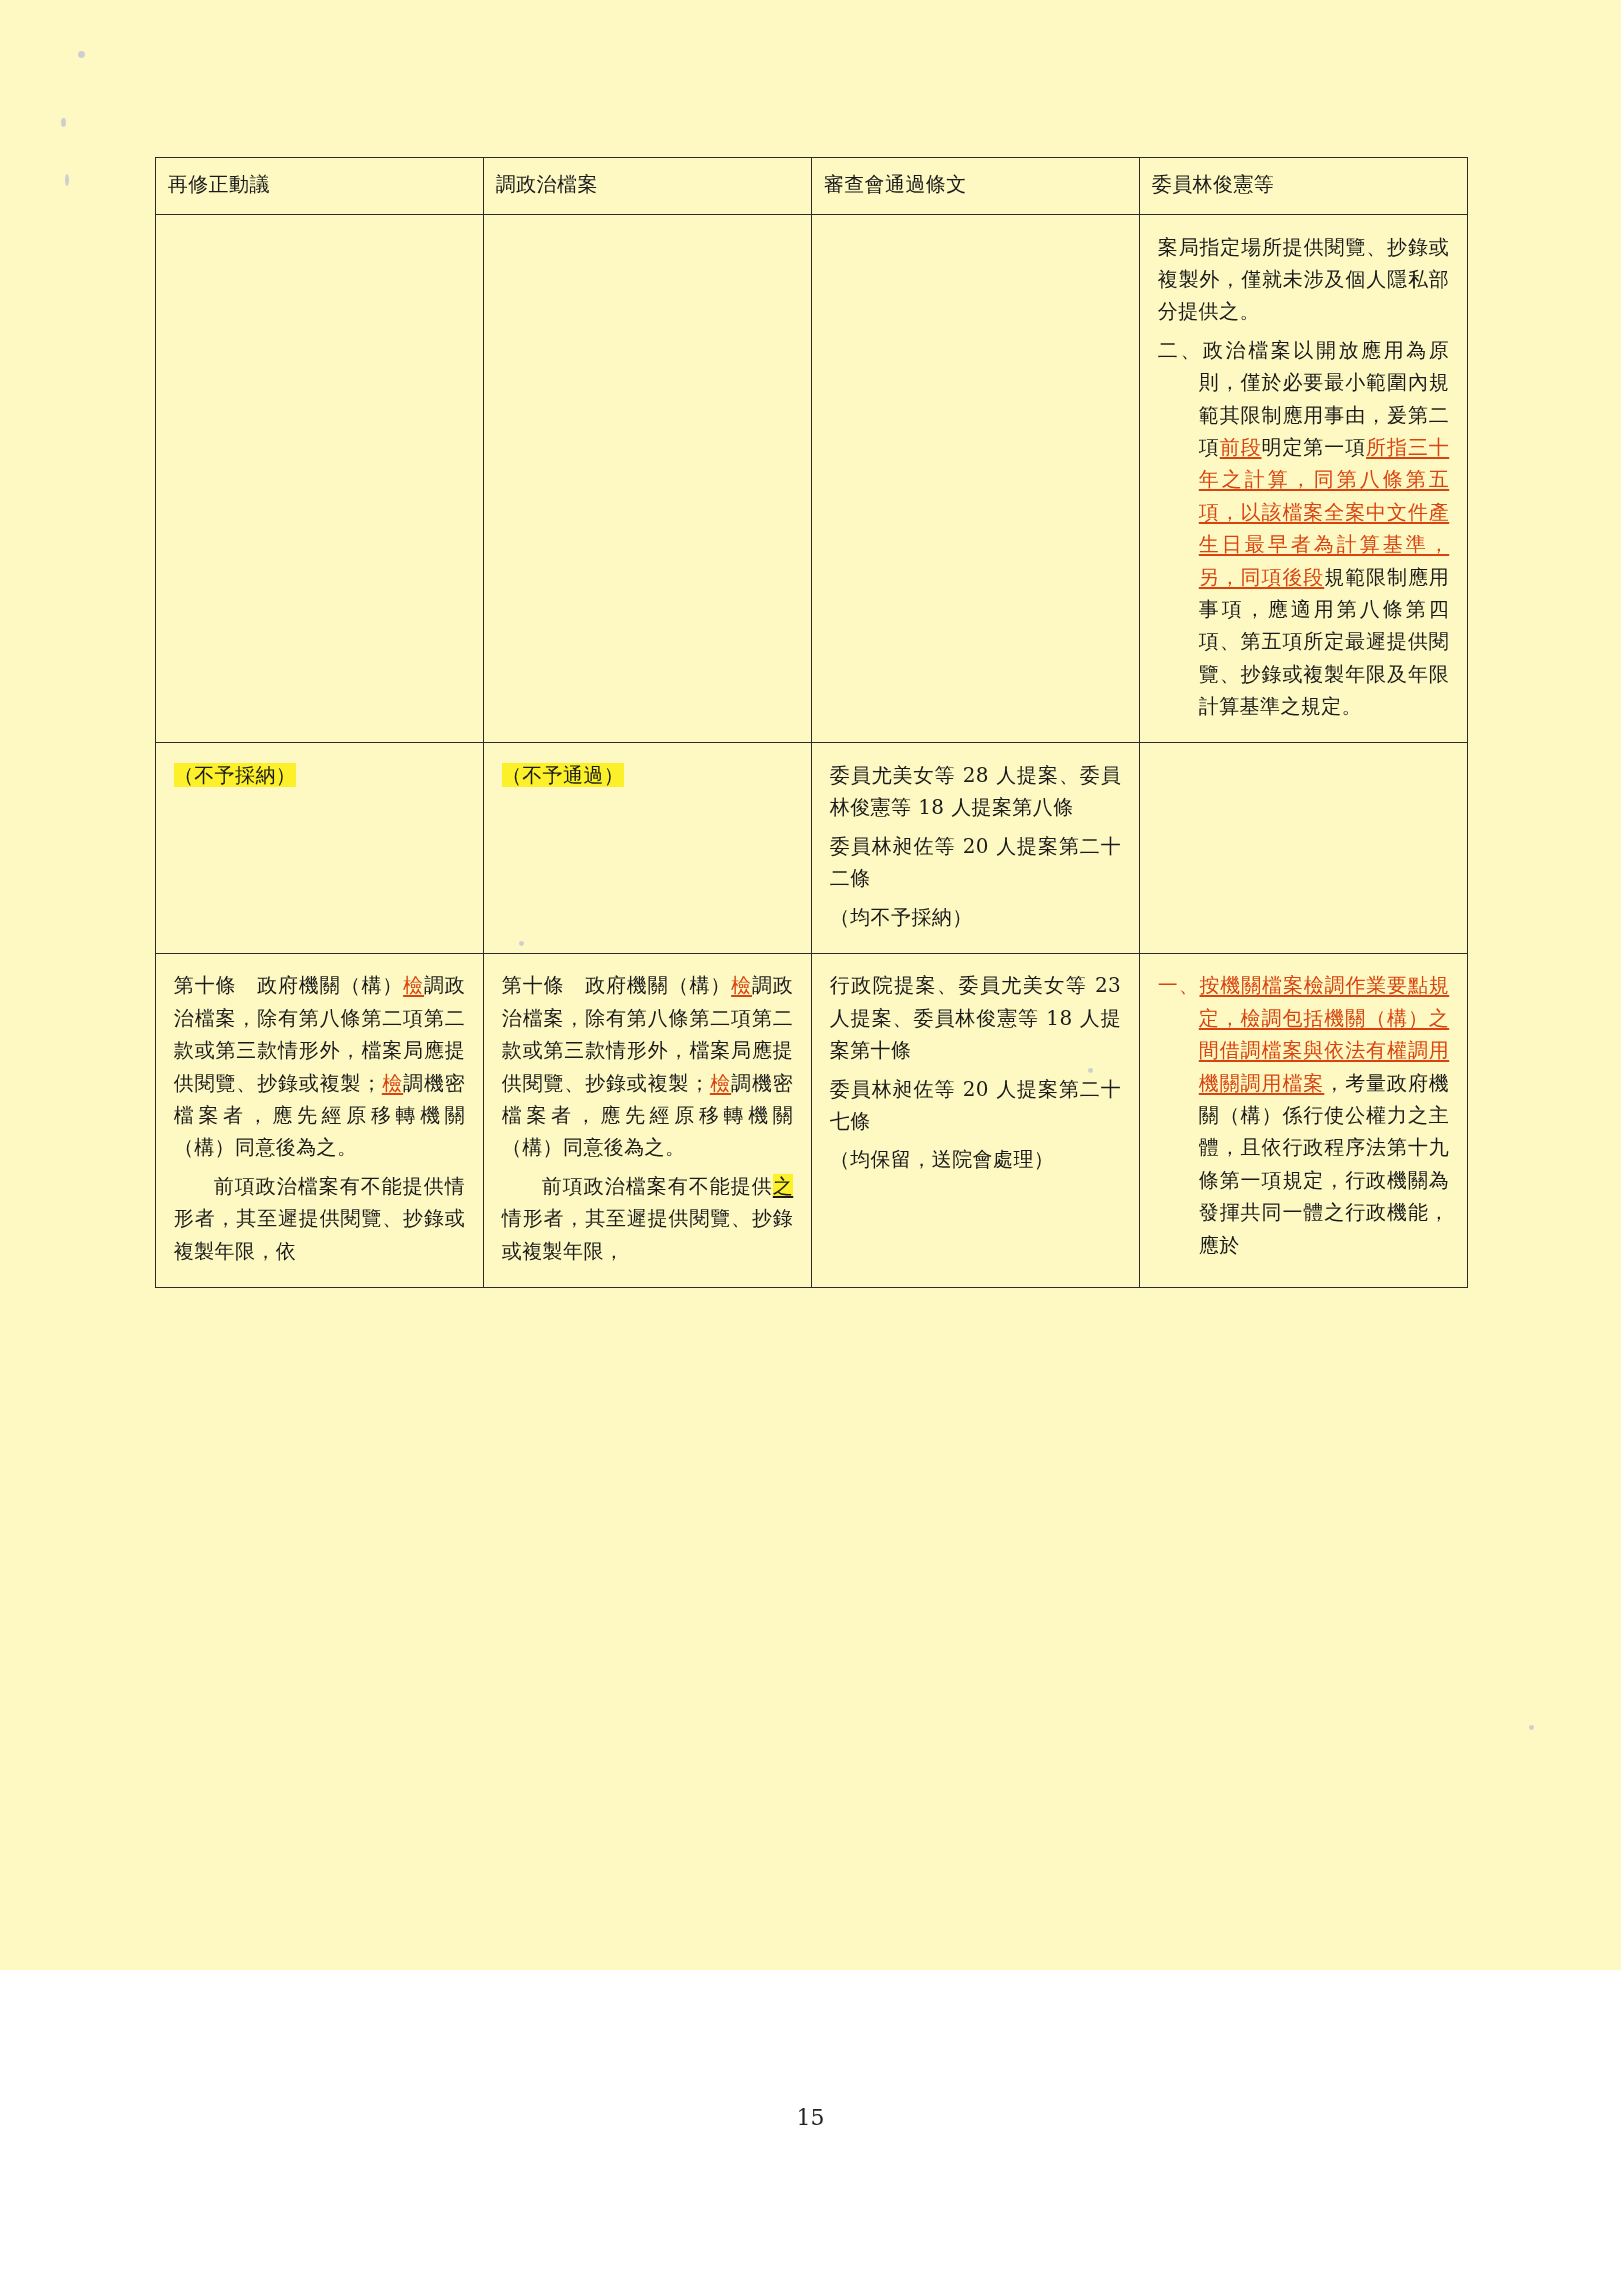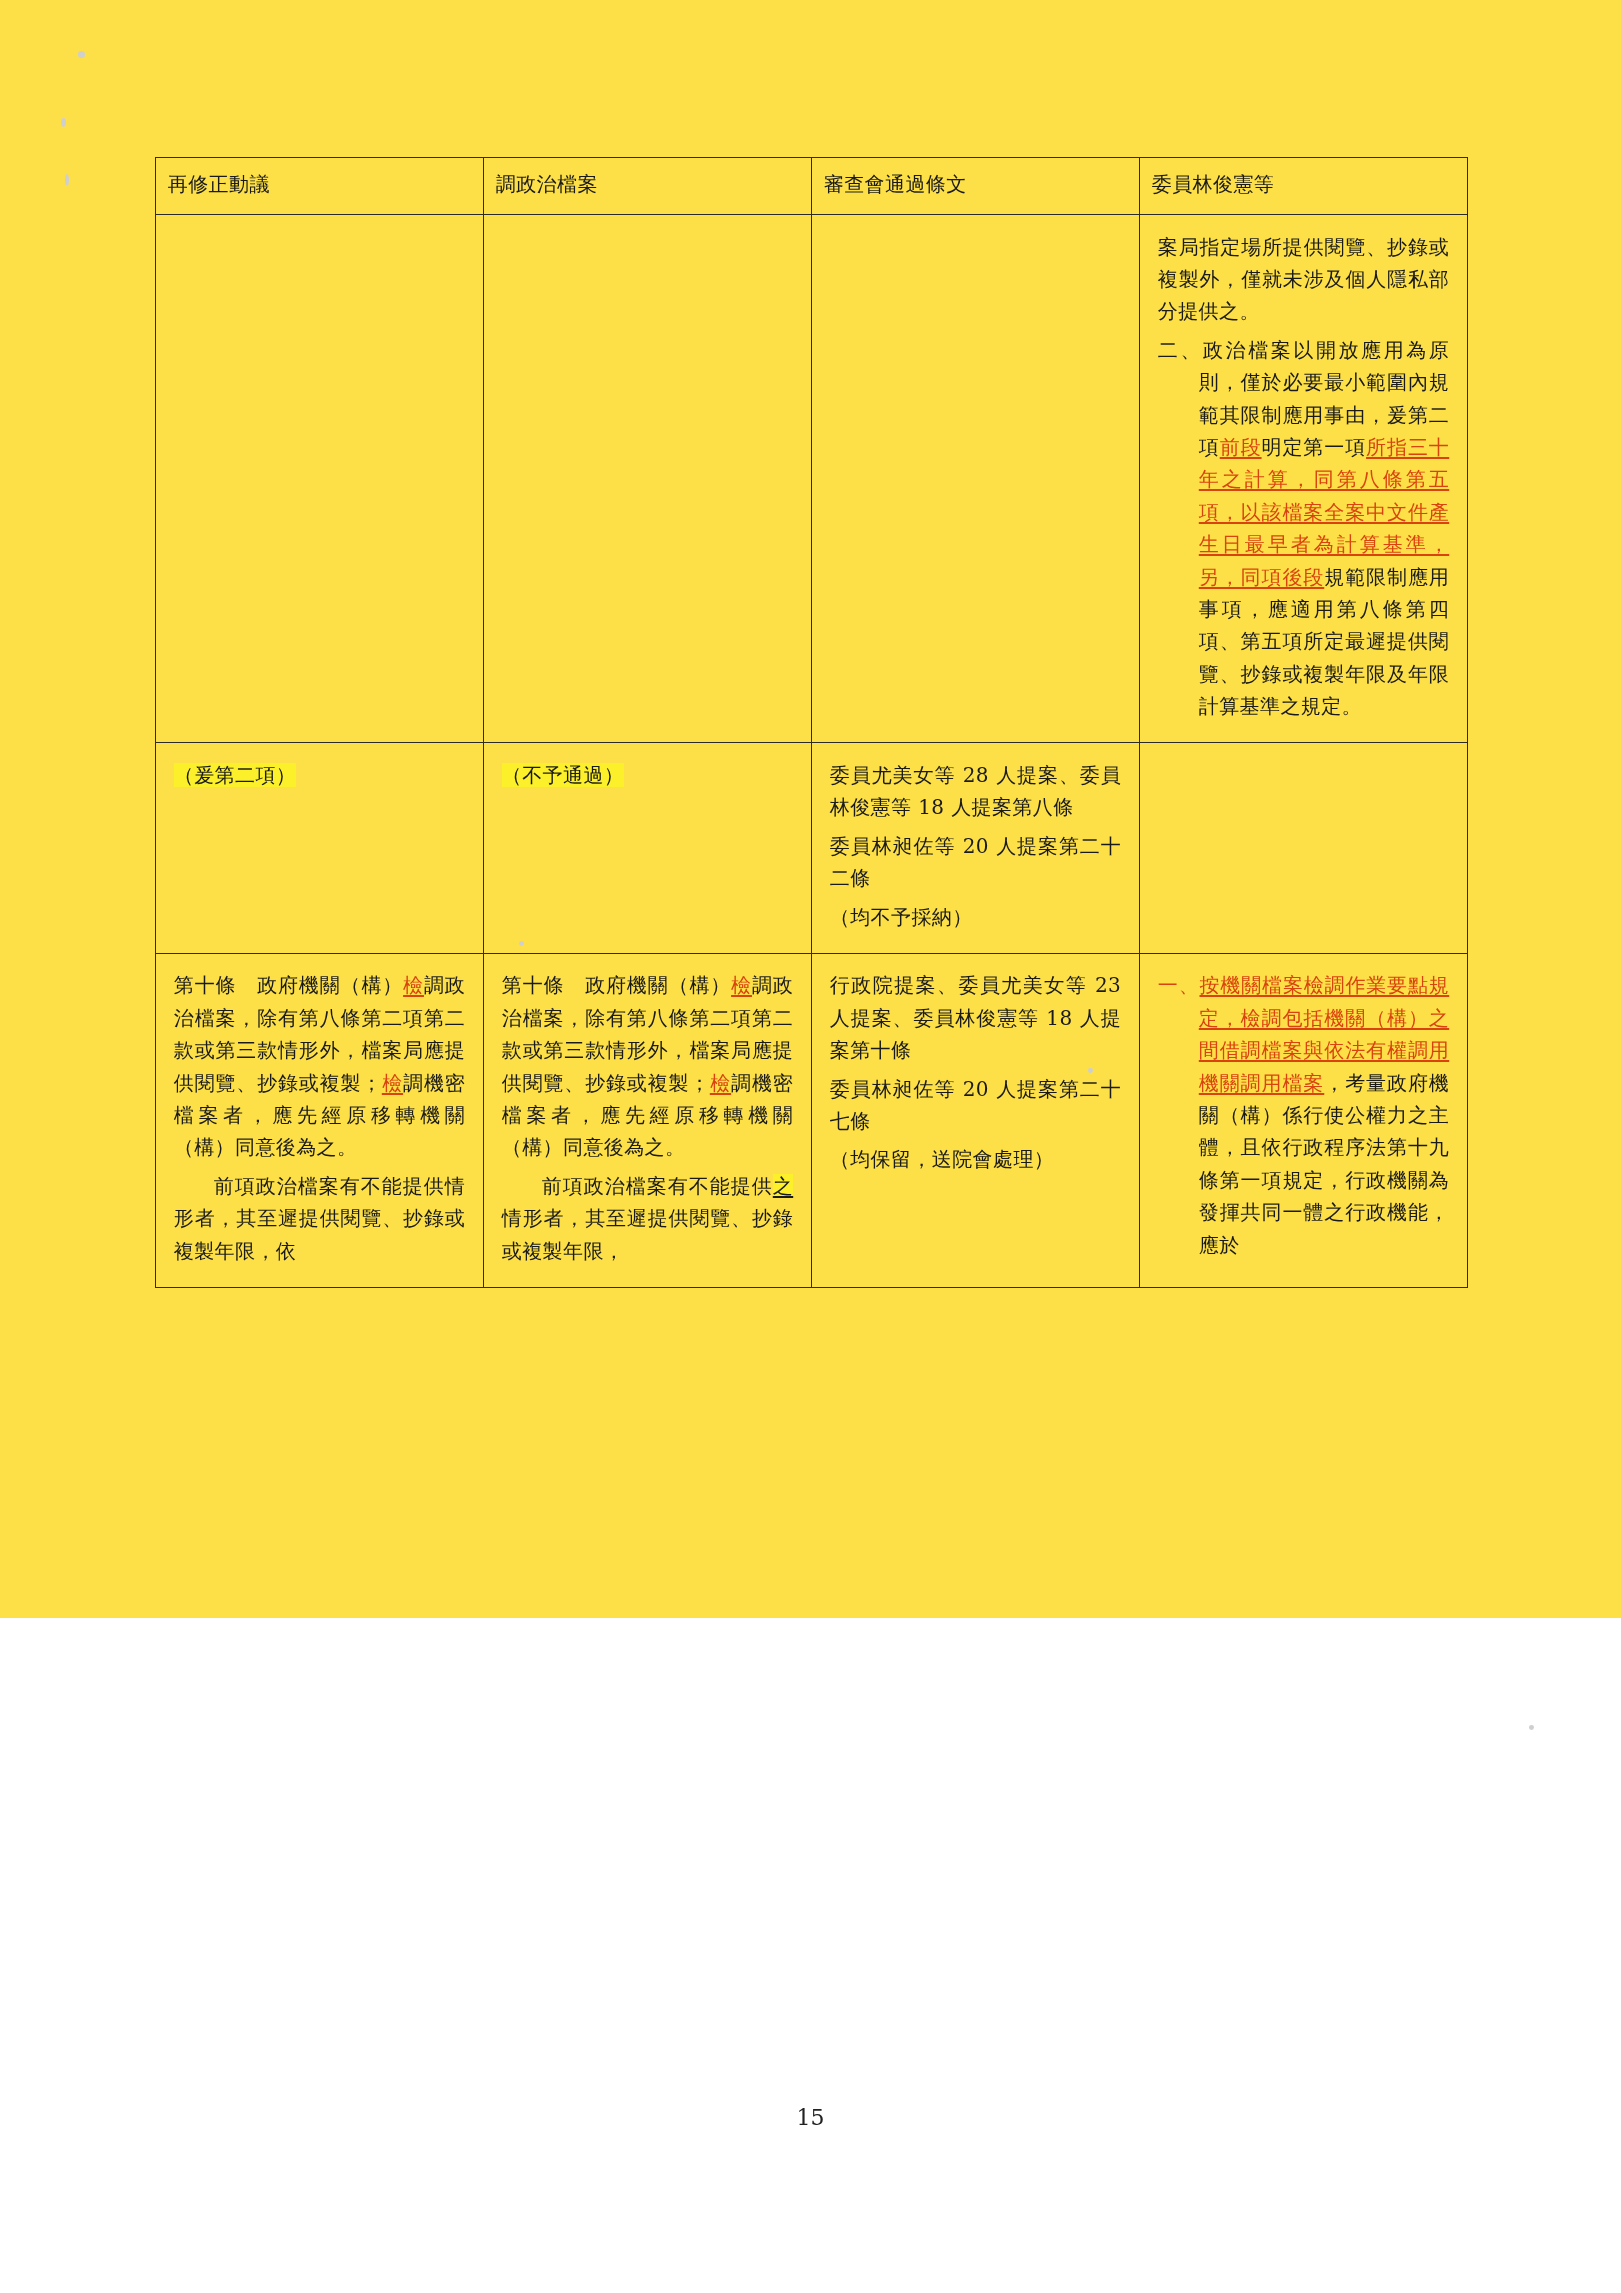--- a/index.html
+++ b/index.html
@@ -12,22 +12,22 @@
     height: 2294px;
     font-family: "DejaVu Serif", "Liberation Serif", serif;
     color: #1a1a1a;
     position: relative;
     overflow: hidden;
   }
   .page {
     position: absolute;
     left: 0; top: 0;
     width: 1621px;
-    height: 1618px;
-    background: #fde047;
+    height: 1970px;
+    background: #fef9c3;
   }
   .speck { position: absolute; background: #cfcfcf; border-radius: 50%; }
 
   table.doc {
     position: absolute;
     left: 155px;
     top: 157px;
     width: 1313px;
     border-collapse: collapse;
     table-layout: fixed;
@@ -126,21 +126,21 @@
         <td class="empty-cell"></td>
         <td class="empty-cell"></td>
         <td>
           <p class="p just-block"><span>案局指定場所提供閱覽、抄錄或複製外，僅就未涉及個人隱私部分提供之。</span></p>
           <p class="p hang just-block"><span>二、政治檔案以開放應用為原則，僅於必要最小範圍內規範其限制應用事由，爰第二項</span><span class="red">前段</span><span>明定第一項</span><span class="red">所指三十年之計算，同第八條第五項，以該檔案全案中文件產生日最早者為計算基準，另，同項後段</span><span>規範限制應用事項，應適用第八條第四項、第五項所定最遲提供閱覽、抄錄或複製年限及年限計算基準之規定。</span></p>
         </td>
       </tr>
 
       <tr>
         <td>
-          <p class="p"><span class="hl">（爰第二項）</span></p>
+          <p class="p"><span class="hl">（不予採納）</span></p>
         </td>
         <td>
           <p class="p"><span class="hl">（不予通過）</span></p>
         </td>
         <td>
           <p class="p just-block"><span>委員尤美女等 28 人提案、委員林俊憲等 18 人提案第八條</span></p>
           <p class="p just-block"><span>委員林昶佐等 20 人提案第二十二條</span></p>
           <p class="p just-block"><span>（均不予採納）</span></p>
         </td>
         <td class="empty-cell"></td>

